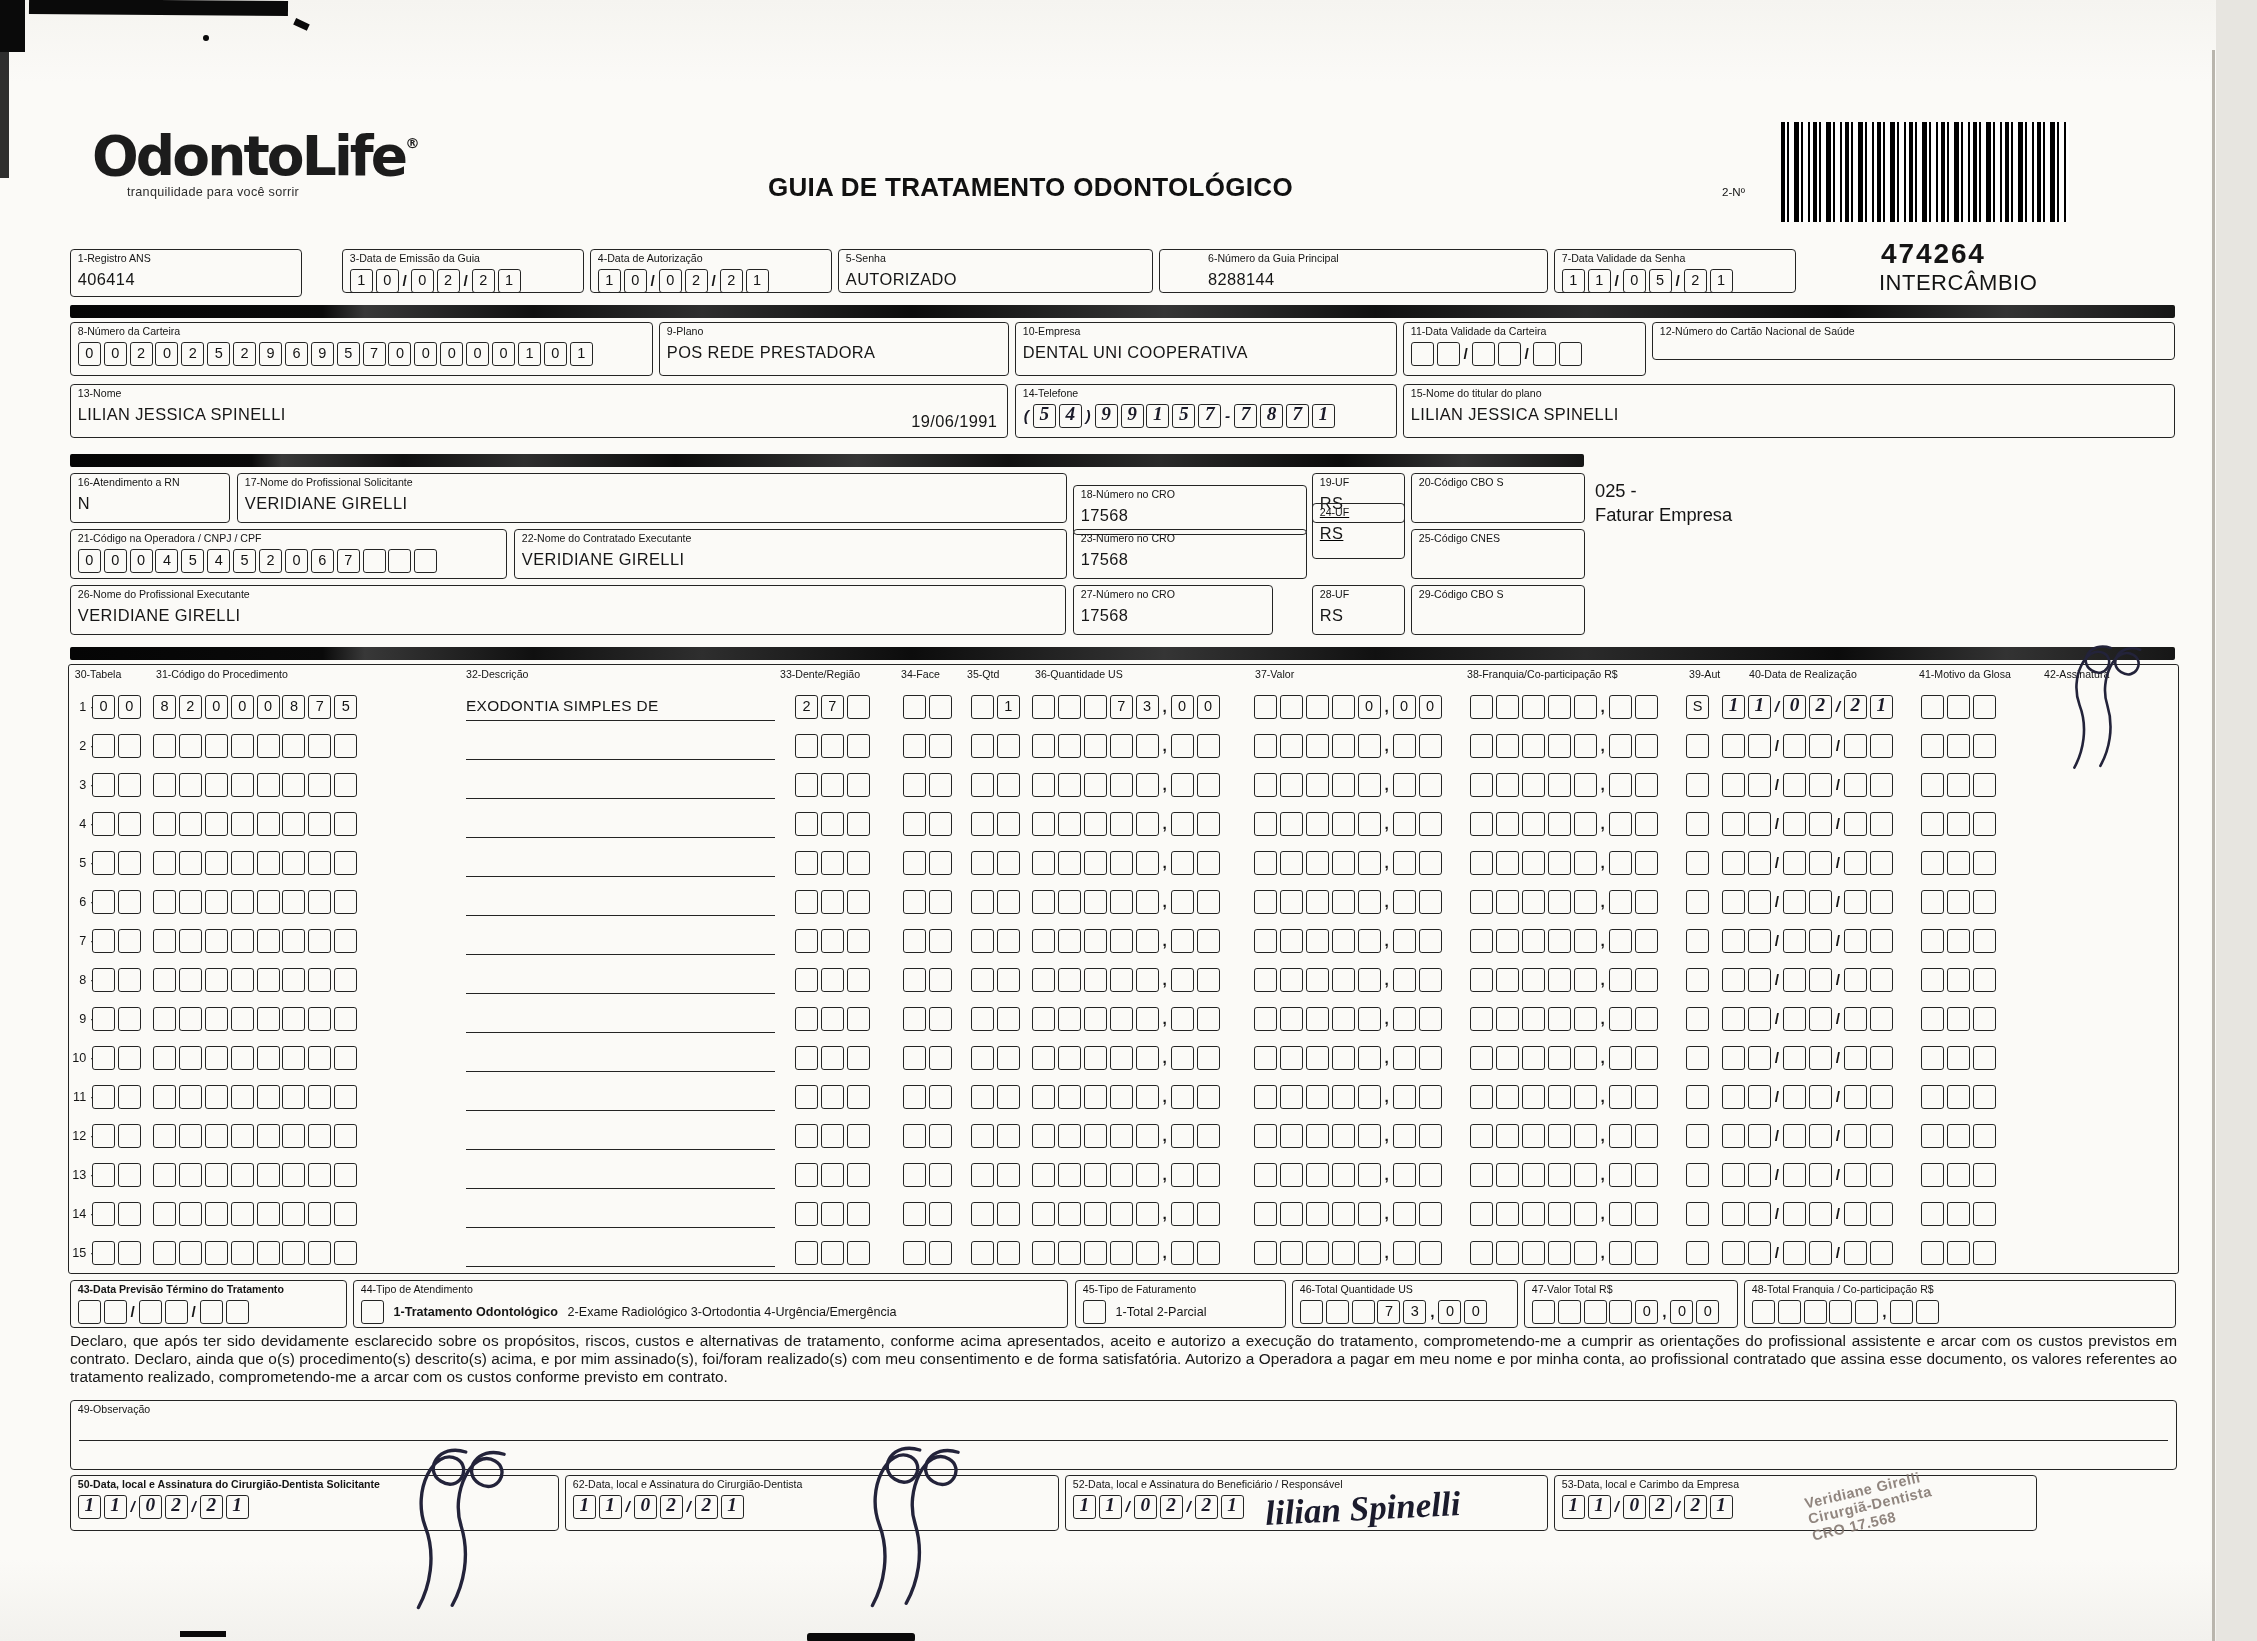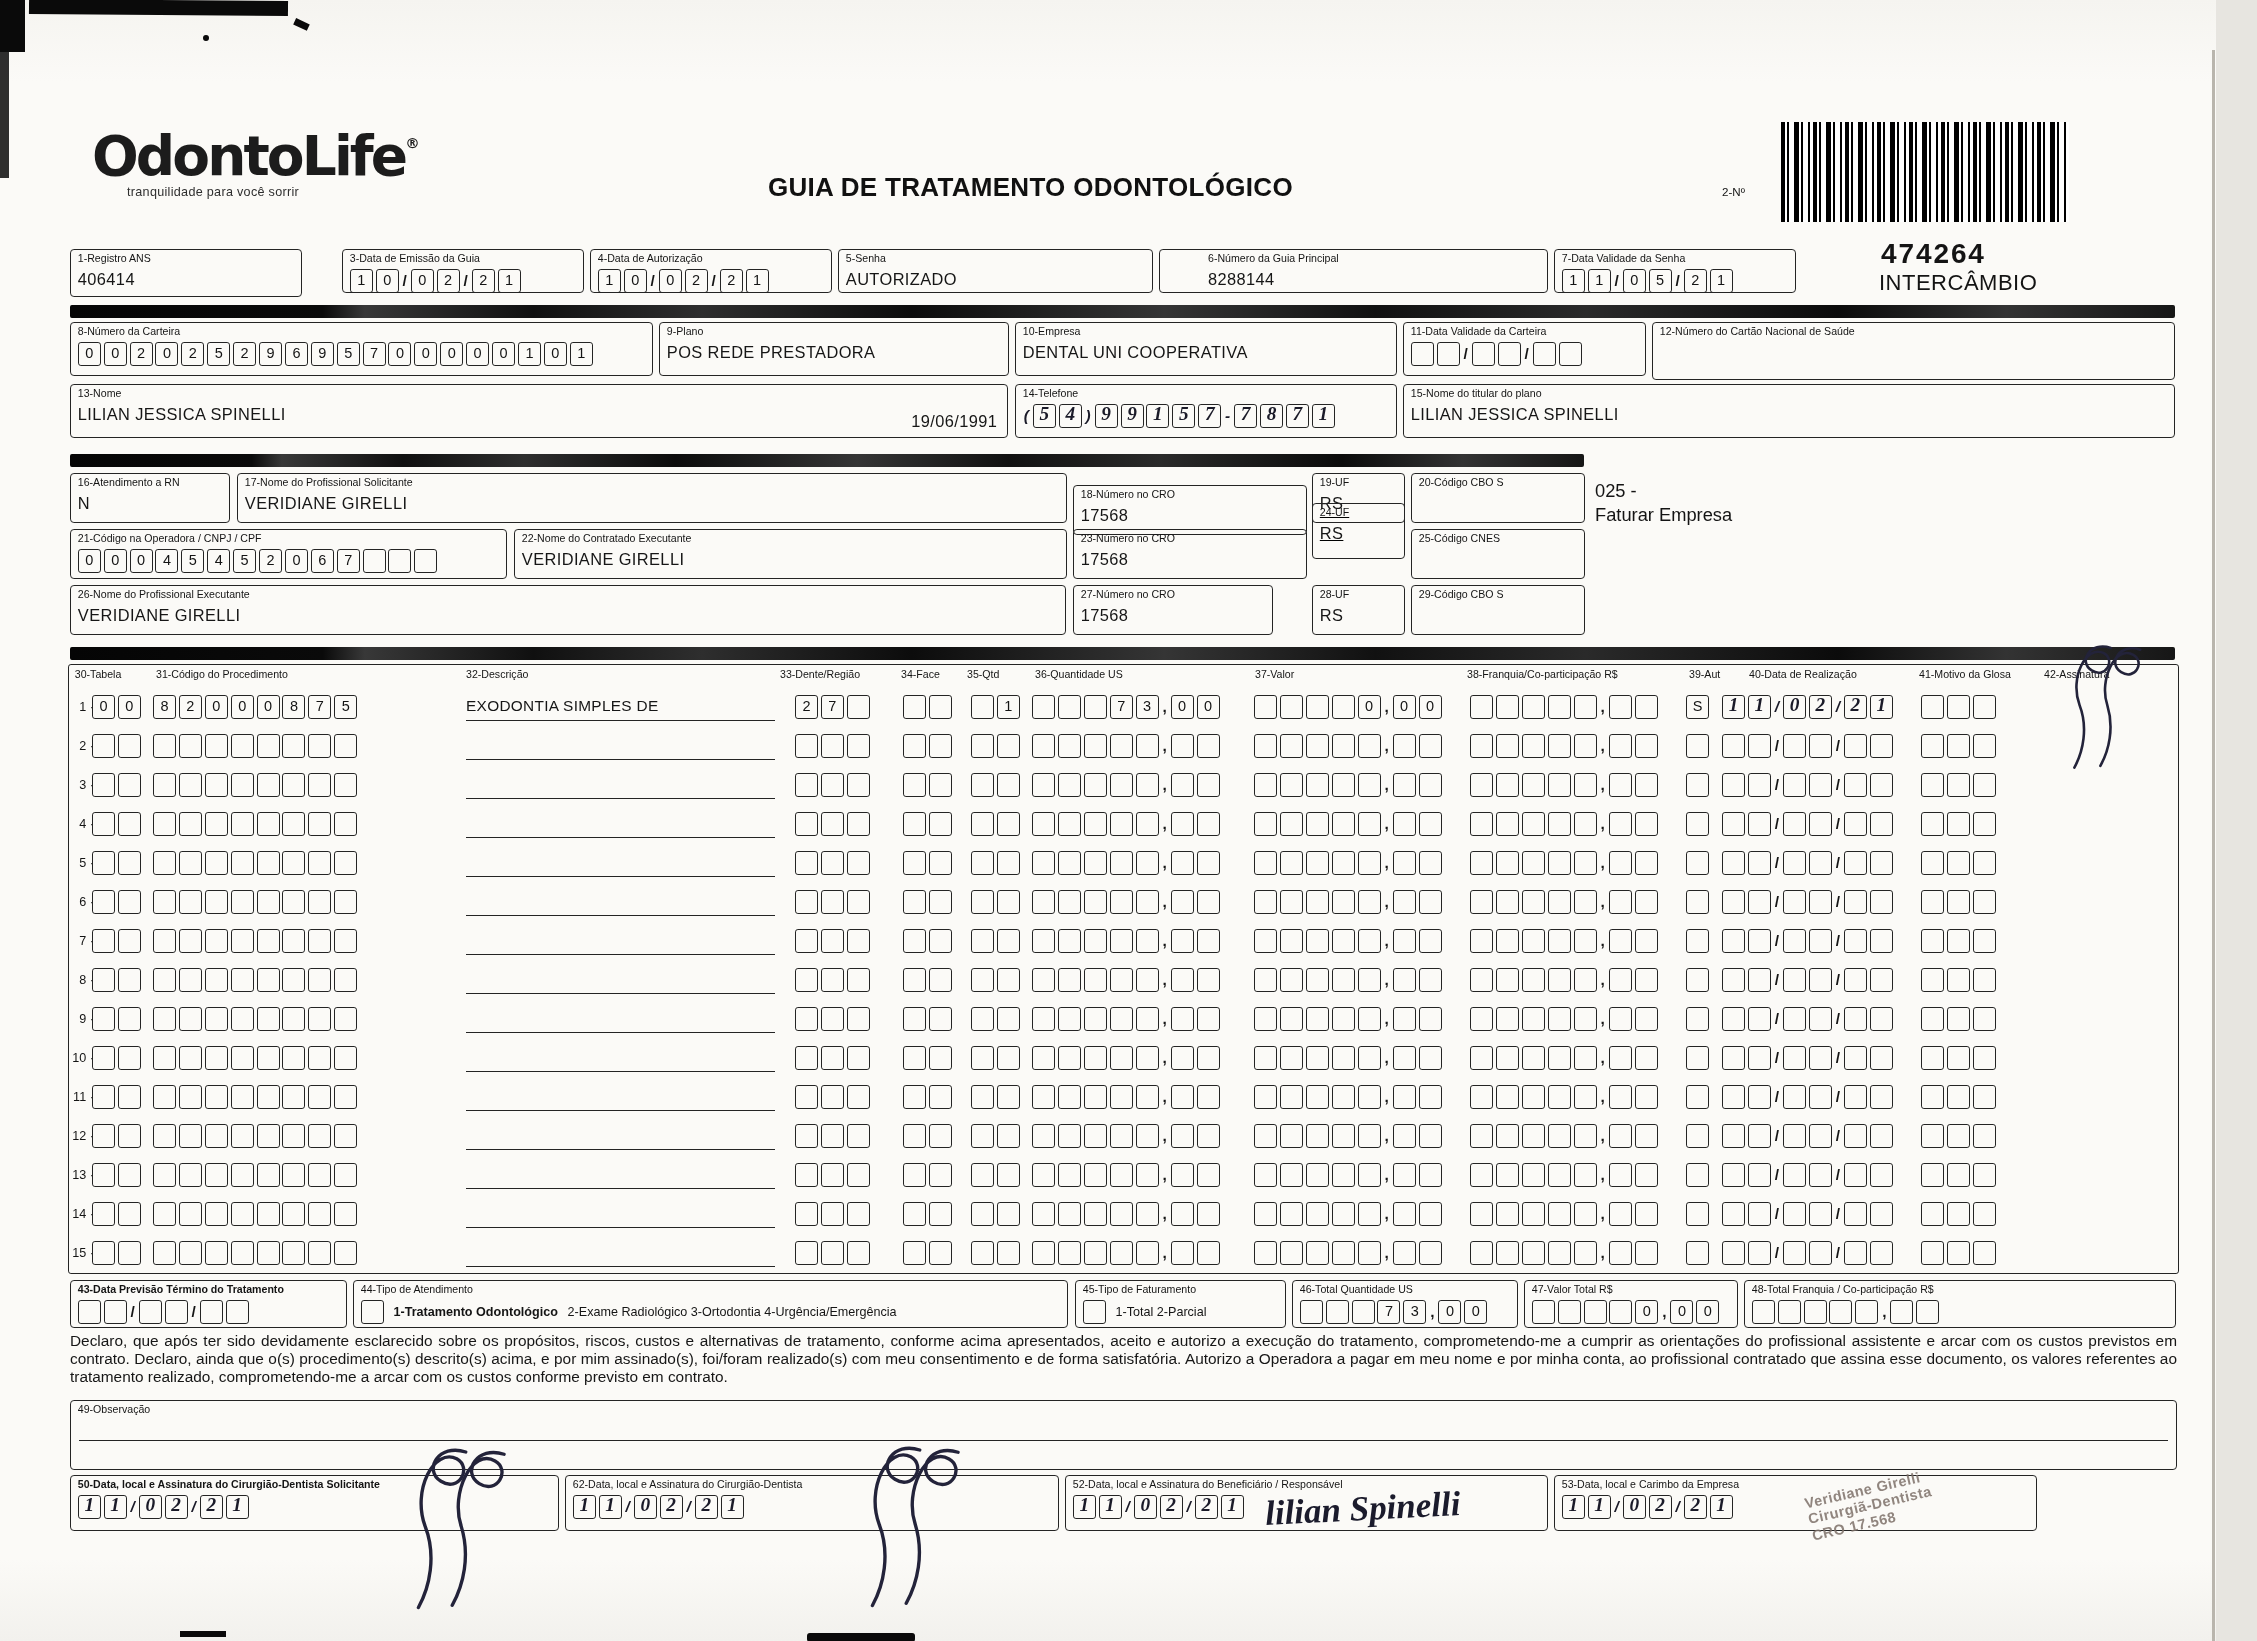--- a/index.html
+++ b/index.html
@@ -187,21 +187,21 @@
         <span class="comb-box"></span>
         <span class="comb-box"></span>
         <span class="comb-sep">/</span>
         <span class="comb-box"></span>
         <span class="comb-box"></span>
         <span class="comb-sep">/</span>
         <span class="comb-box"></span>
         <span class="comb-box"></span>
       </span>
   </div>
-  <div class="fld" style="left:1652px;top:322px;width:523px;height:58px;">
+  <div class="fld" style="left:1652px;top:322px;width:523px;height:38px;">
     <span class="lbl">12-Número do Cartão Nacional de Saúde</span>
     <span class="val"></span>
   </div>
 
   <div class="fld" style="left:70px;top:384px;width:938px;height:54px;">
     <span class="lbl">13-Nome</span>
     <span class="val">LILIAN JESSICA SPINELLI</span>
     <span class="val-right">19/06/1991</span>
   </div>
   <div class="fld" style="left:1015px;top:384px;width:382px;height:54px;">

